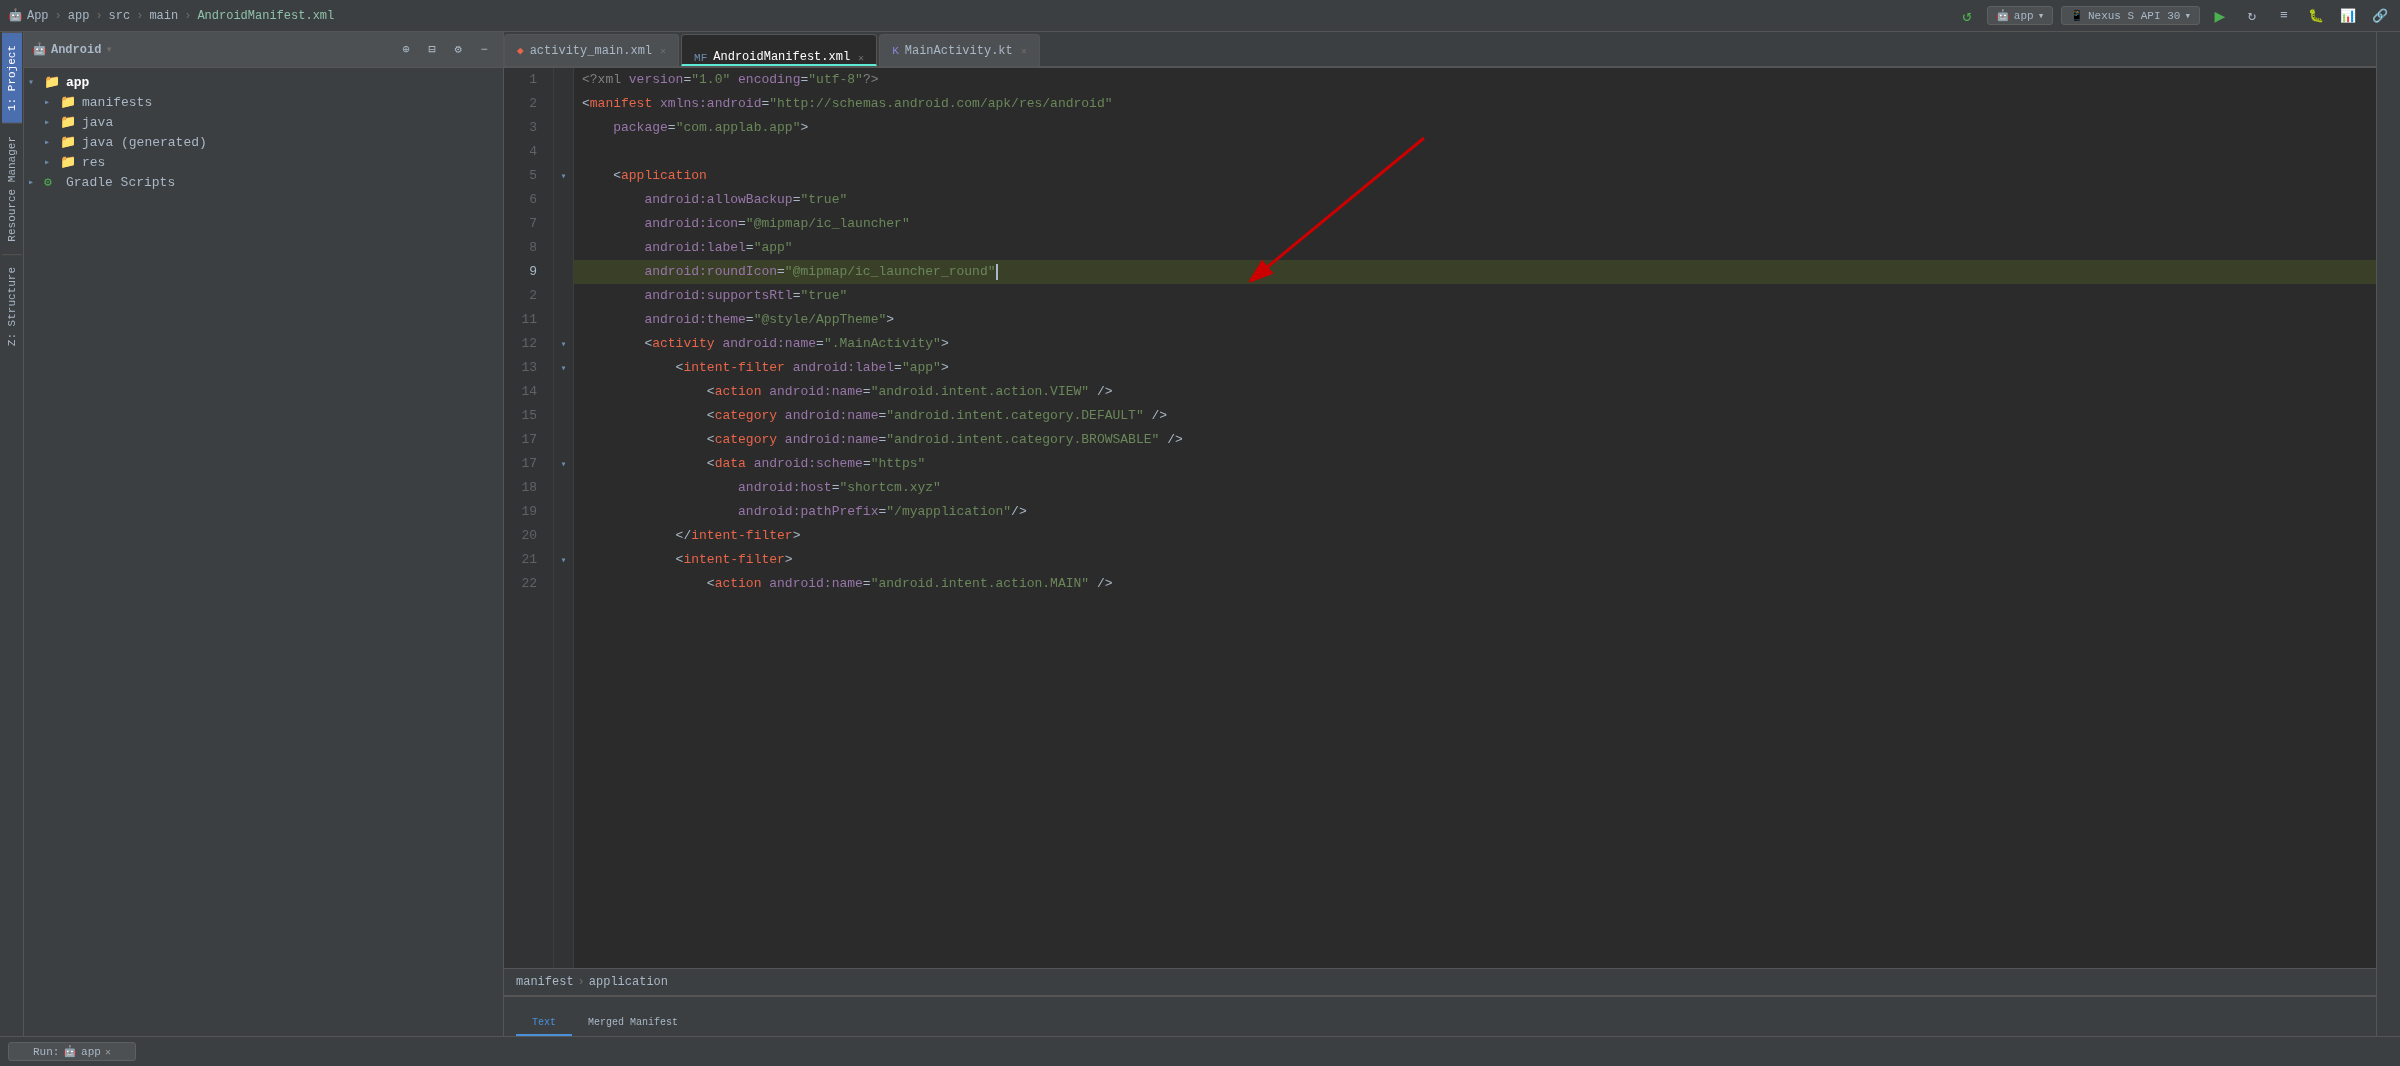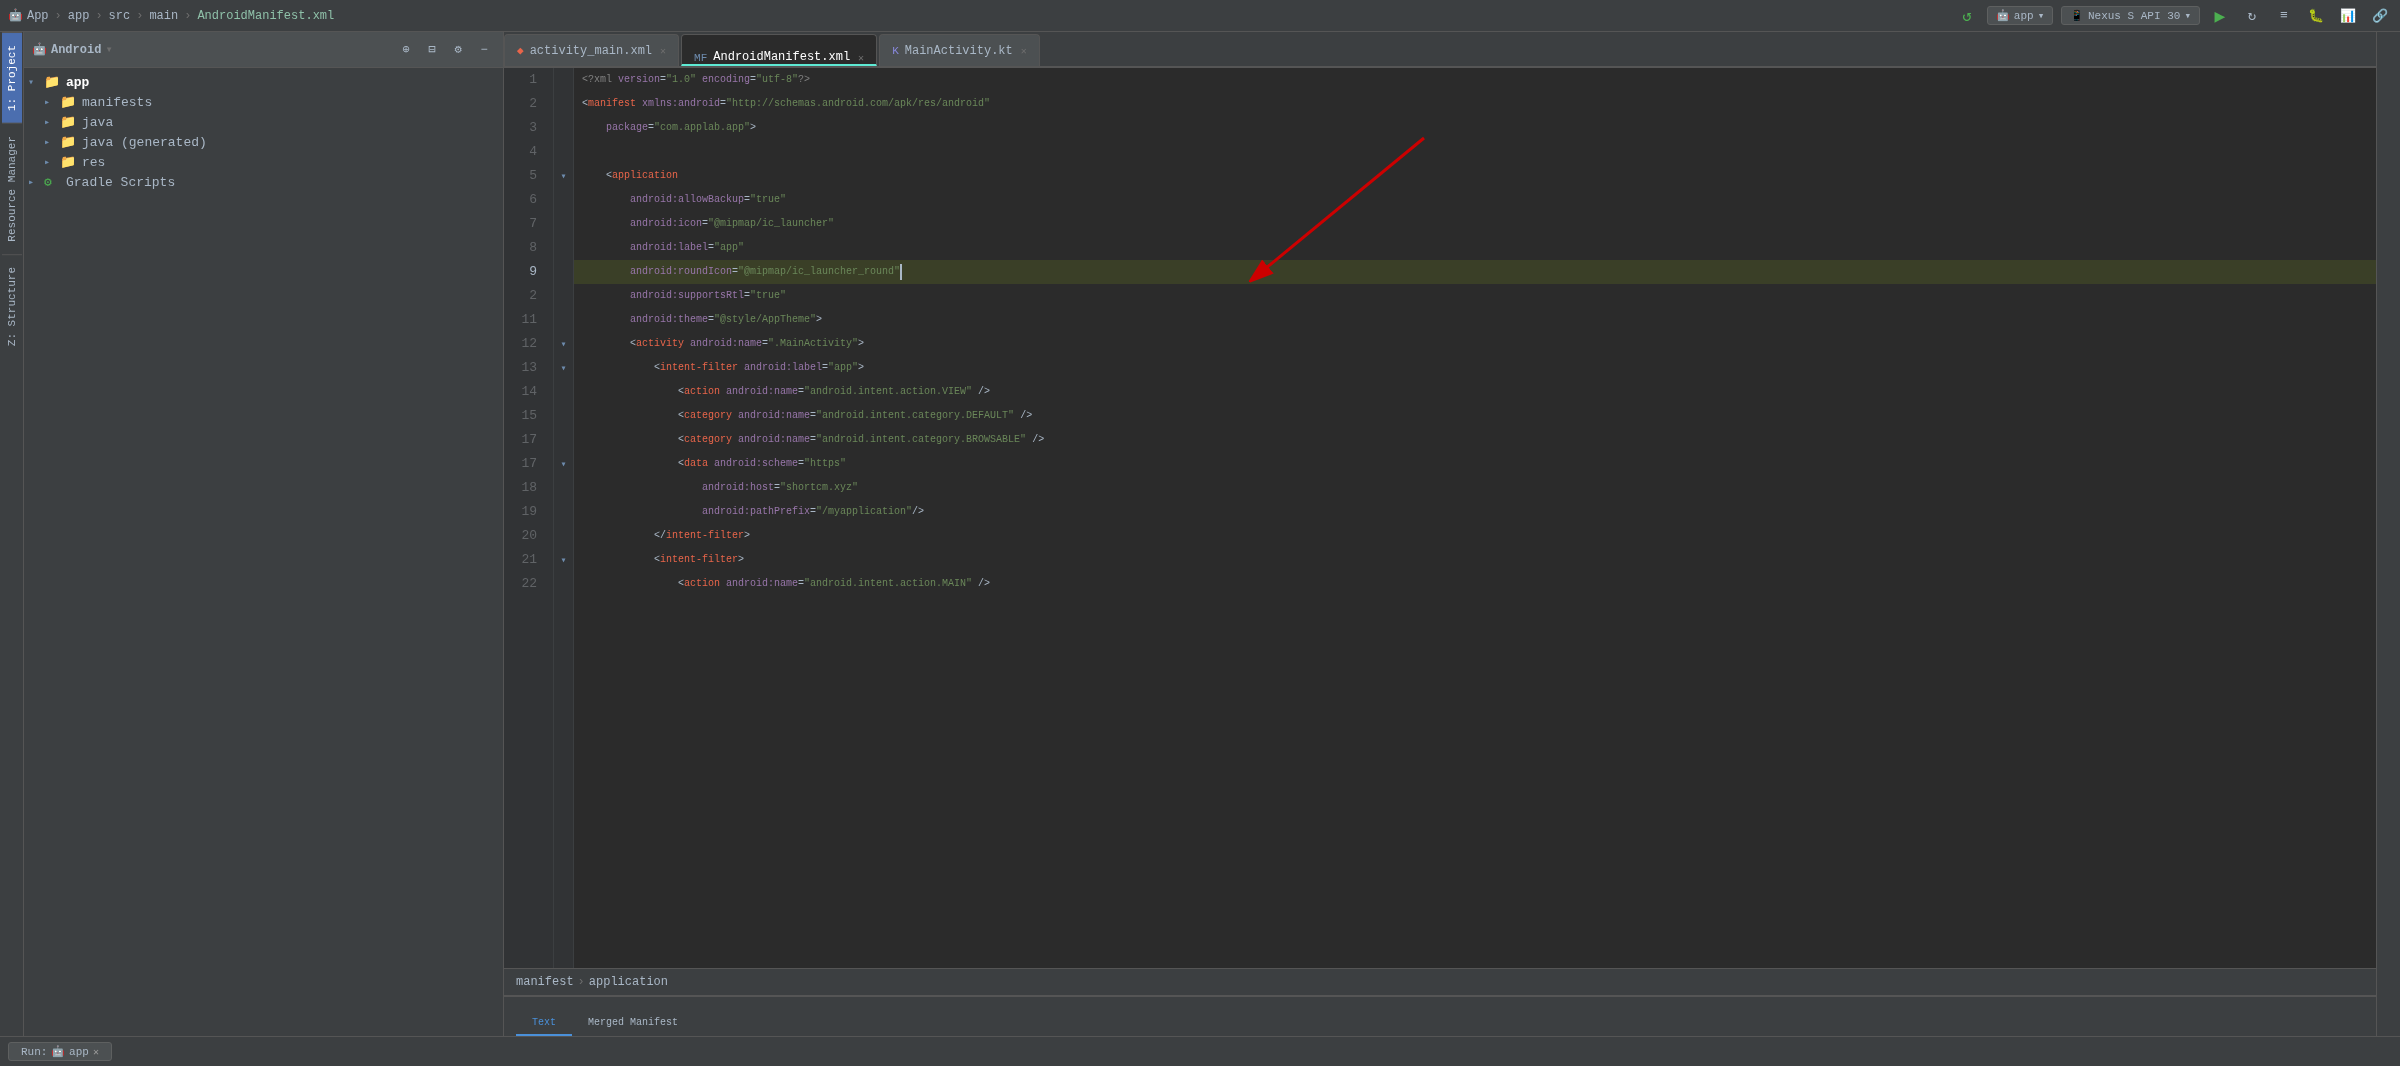--- a/index.html
+++ b/index.html
@@ -223,21 +223,21 @@
       flex: 1;
       overflow: auto;
       padding: 0;
     }
     .code-line {
       height: 24px;
       display: flex;
       align-items: center;
       padding-left: 8px;
       white-space: pre;
-      font-size: 10px;
+      font-size: 13px;
       line-height: 24px;
       position: relative;
     }
     .code-line.highlighted { background: #3a3f27; }
     .xml-tag { color: #e8654a; }
     .attr-name { color: #9876aa; }
     .attr-value { color: #6a8759; }
     .xml-decl { color: #808080; }
     .plain { color: #a9b7c6; }
 
@@ -286,21 +286,21 @@
       align-items: center;
       padding: 0 8px;
       font-size: 11px;
       color: #a9b7c6;
       gap: 12px;
     }
     .run-indicator {
       background: #4c5052;
       border: 1px solid #5e6060;
       border-radius: 3px;
-      padding: 2px 12px;
+      padding: 2px 24px;
       font-size: 11px;
       display: flex;
       align-items: center;
       gap: 4px;
       cursor: pointer;
       font-family: Liberation Mono, monospace;
     }
 
     
     .right-sidebar {

